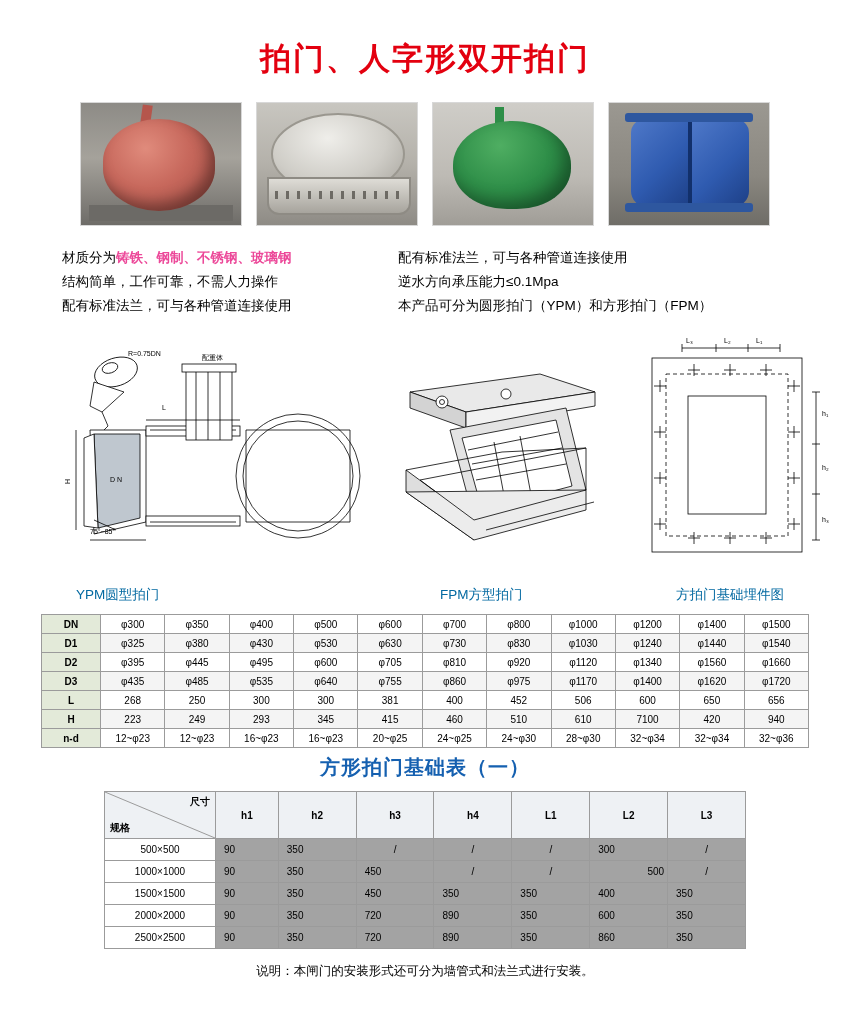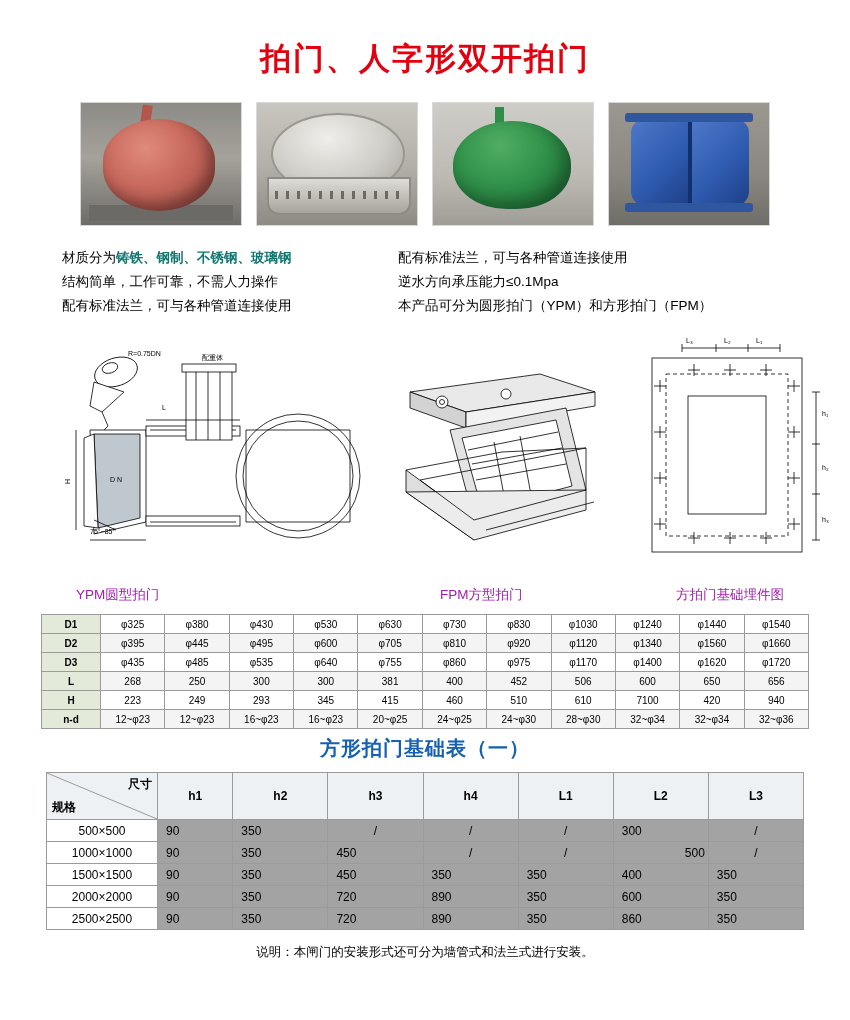--- a/index.html
+++ b/index.html
@@ -64,44 +64,44 @@
   .p4 .leafR{left:82px;border-radius:0 14px 16px 0;}
   .p4 .mid{position:absolute;left:79px;top:14px;width:4px;height:92px;background:#12306b;}
   .p4 .barT{position:absolute;left:16px;top:10px;width:128px;height:9px;background:#2e579f;border-radius:3px;}
   .p4 .barB{position:absolute;left:16px;top:100px;width:128px;height:9px;background:#2e579f;border-radius:3px;}
 
   
   .features{position:relative;margin-top:20px;height:80px;font-size:13.5px;line-height:24px;}
   .fcol{position:absolute;}
   .fcol.left{left:62px;top:0;}
   .fcol.right{left:398px;top:0;}
-  .red{color:#0f766e;font-weight:bold;margin-top:19px;}
+  .red{color:#ec4899;font-weight:bold;margin-top:19px;}
 
   
   .drawings{position:relative;height:270px;margin-top:8px;}
   .dcaption{
-    position:absolute;font-size:13.5px;color:#a21caf;
+    position:absolute;font-size:13.5px;color:#0369a1;
   }
   .c1{left:76px;top:252px;}
   .c2{left:440px;top:252px;}
   .c3{left:676px;top:252px;}
 
   
   .sec-title{
     text-align:center;color:#1560b0;font-size:20px;font-weight:bold;letter-spacing:1px;
   }
 
   
   table{border-collapse:collapse;font-size:10px;}
   .t1{width:768px;margin:10px auto 0 auto;}
   .t1 td{border:1px solid #9b9b9b;height:18px;text-align:center;padding:0 2px;}
   .t1 td.hd{background:#e3ead9;font-weight:bold;width:54px;}
   .t1 tr:nth-child(even) td:not(.hd){background:#f4f4f4;}
 
-  .t2{width:758px;margin:10px auto 12px auto;font-size:12px;}
+  .t2{width:642px;margin:10px auto 12px auto;font-size:10px;}
   .t2 td,.t2 th{border:1px solid #9b9b9b;height:21px;text-align:center;padding:0 3px;font-weight:normal;}
   .t2 thead th{background:#eef1f4;font-weight:bold;}
   .t2 .corner{position:relative;height:46px;width:110px;background:#eef1f4;padding:0;}
   .t2 .corner .sz{position:absolute;right:5px;top:3px;font-weight:bold;}
   .t2 .corner .sp{position:absolute;left:5px;bottom:3px;font-weight:bold;}
   .t2 .corner .diag{position:absolute;left:0;top:0;width:100%;height:100%;}
   .t2 tbody td{background:#a3a3a3;}
   .t2 tbody td:first-child{background:#fff;}
 
   .note{margin:14px 0 0 0;text-align:center;font-size:12.5px;}
@@ -290,20 +290,34 @@
     </svg>
 
     <div class="dcaption c1">YPM圆型拍门</div>
     <div class="dcaption c2">FPM方型拍门</div>
     <div class="dcaption c3">方拍门基础埋件图</div>
   </div>
 
   <table class="t1">
     <tbody>
       <tr>
+        <td class="hd">DN</td>
+        <td>φ300</td>
+        <td>φ350</td>
+        <td>φ400</td>
+        <td>φ500</td>
+        <td>φ600</td>
+        <td>φ700</td>
+        <td>φ800</td>
+        <td>φ1000</td>
+        <td>φ1200</td>
+        <td>φ1400</td>
+        <td>φ1500</td>
+      </tr>
+      <tr>
         <td class="hd">D1</td>
         <td>φ325</td>
         <td>φ380</td>
         <td>φ430</td>
         <td>φ530</td>
         <td>φ630</td>
         <td>φ730</td>
         <td>φ830</td>
         <td>φ1030</td>
         <td>φ1240</td>

